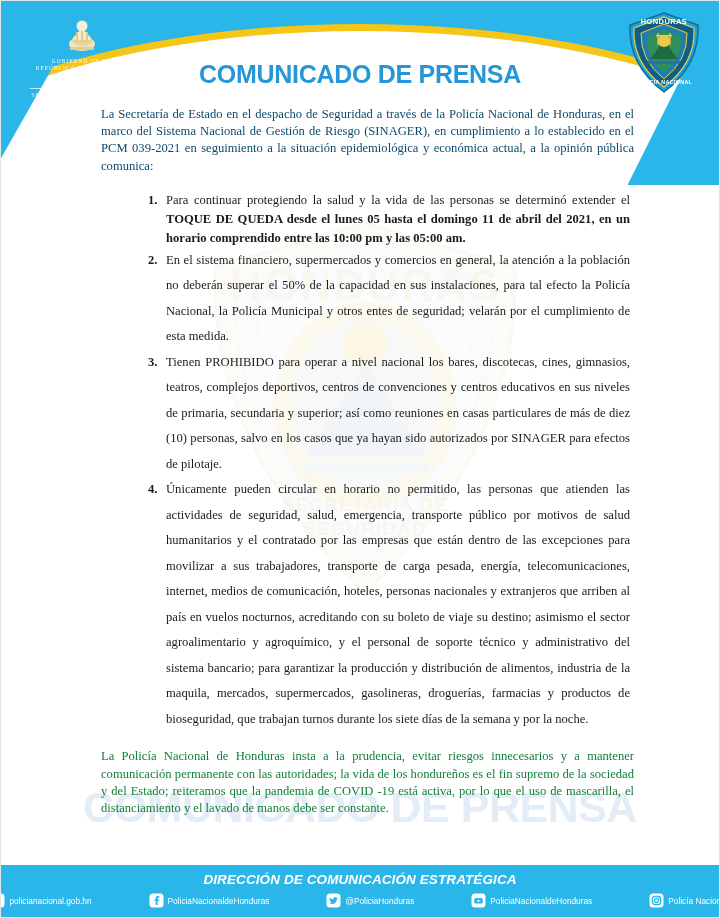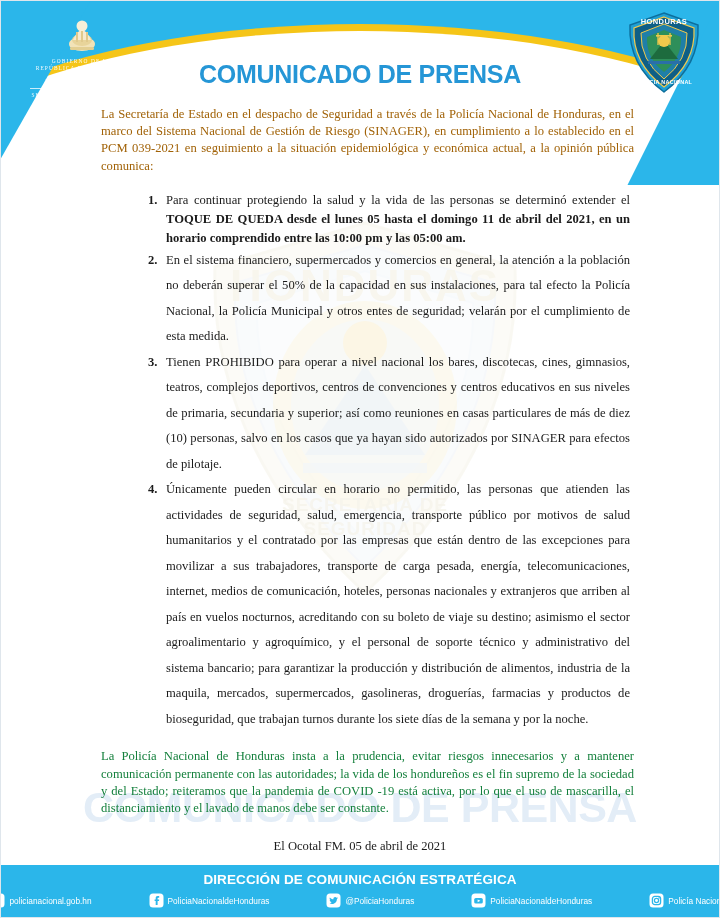--- a/index.html
+++ b/index.html
@@ -162,21 +162,21 @@
     position: absolute;
     top: 106px; left: 0;
     width: 720px;
     z-index: 10;
   }
   .intro {
     margin: 0 86px 0 101px;
     font-size: 12.6px;
     line-height: 17.2px;
     text-align: justify;
-    color: #a16207;
+    color: #0c4a6e;
   }
 
   ol.items {
     list-style: none;
     margin: 16px 0 0 0;
     padding: 0;
   }
   ol.items > li {
     position: relative;
     margin: 0 90px 0 166px;
@@ -228,20 +228,21 @@
     z-index: 30;
   }
   .footer-title {
     text-align: center;
     font-family: "Liberation Sans", sans-serif;
     font-weight: bold;
     font-size: 13.5px;
     letter-spacing: 0.1px;
     color: #ffffff;
     padding-top: 7px;
+    font-style: italic;
   }
   .socials {
     display: flex;
     justify-content: center;
     align-items: center;
     gap: 9px;
     margin-top: 6px;
     padding: 0 6px;
   }
   .social {
@@ -363,24 +364,20 @@
       </li>
 
       <li class="item-loose gap3">
         <span class="num">4.</span>
         <span>Únicamente pueden circular en horario no permitido, las personas que atienden las actividades de seguridad, salud, emergencia,   transporte público por motivos de salud humanitarios y el contratado por las empresas que están dentro de las excepciones para movilizar a sus trabajadores,  transporte de carga pesada,  energía, telecomunicaciones, internet, medios de comunicación, hoteles, personas nacionales y extranjeros que arriben al país en vuelos nocturnos, acreditando con su boleto de viaje su destino;   asimismo el sector agroalimentario y agroquímico, y el personal de soporte técnico y administrativo del sistema bancario; para garantizar la producción y distribución de alimentos, industria de la maquila, mercados, supermercados, gasolineras, droguerías, farmacias y productos de bioseguridad, que trabajan turnos durante los siete días de la semana y por la noche.</span>
       </li>
     </ol>
 
     <p class="outro">La Policía Nacional de Honduras insta a la prudencia, evitar riesgos innecesarios y a mantener comunicación permanente con las autoridades; la vida de los hondureños es el     fin supremo de la sociedad y del  Estado; reiteramos que la pandemia de COVID -19 está activa, por lo que el uso de mascarilla, el distanciamiento y el lavado de manos debe ser constante.</p>
 
-    <div class="sign">
-      <div>El Ocotal FM. 05 de abril de 2021</div>
-      <div class="slogan">¡Nuestro compromiso Servir y Proteger!</div>
-    </div>
   </div>
 
   <div class="footer">
     <div class="footer-title">DIRECCIÓN DE COMUNICACIÓN ESTRATÉGICA</div>
     <div class="socials">
 
       <div class="social">
         <span class="social-ic">
           <svg viewBox="0 0 15 15" width="15" height="15">
             <rect x="0.5" y="0.5" width="14" height="14" rx="3.5" fill="#ffffff"></rect>

